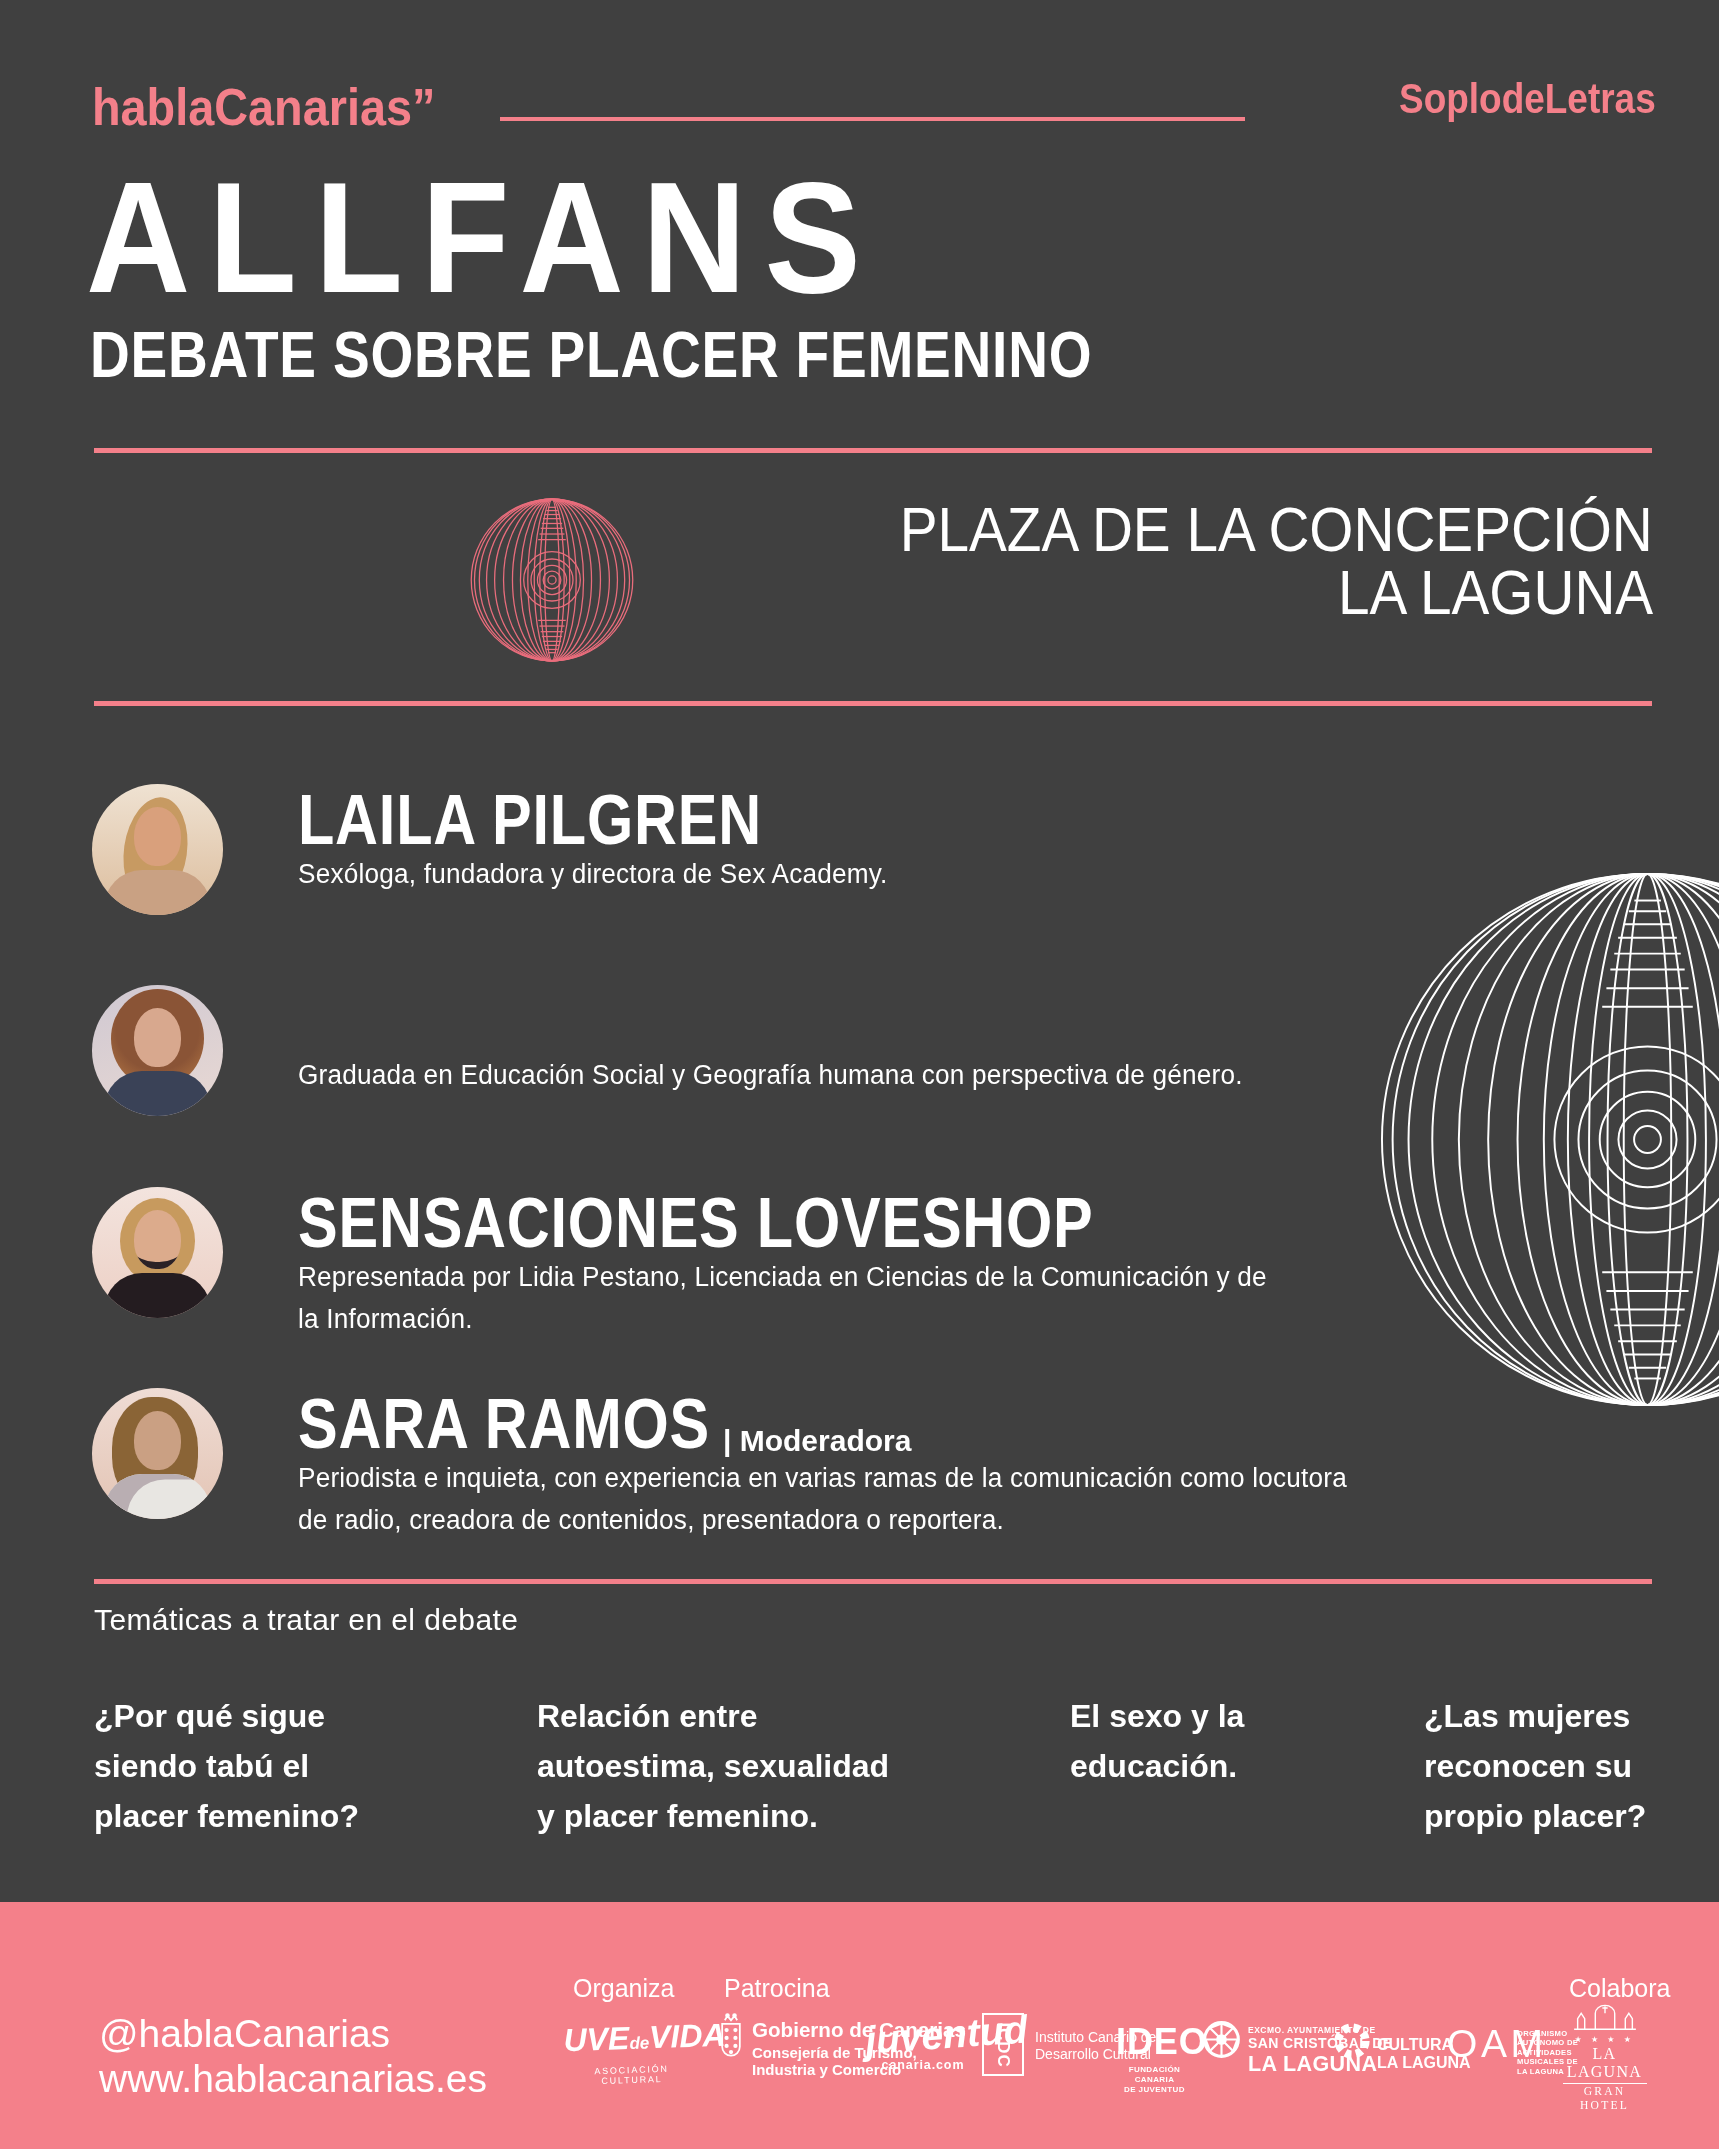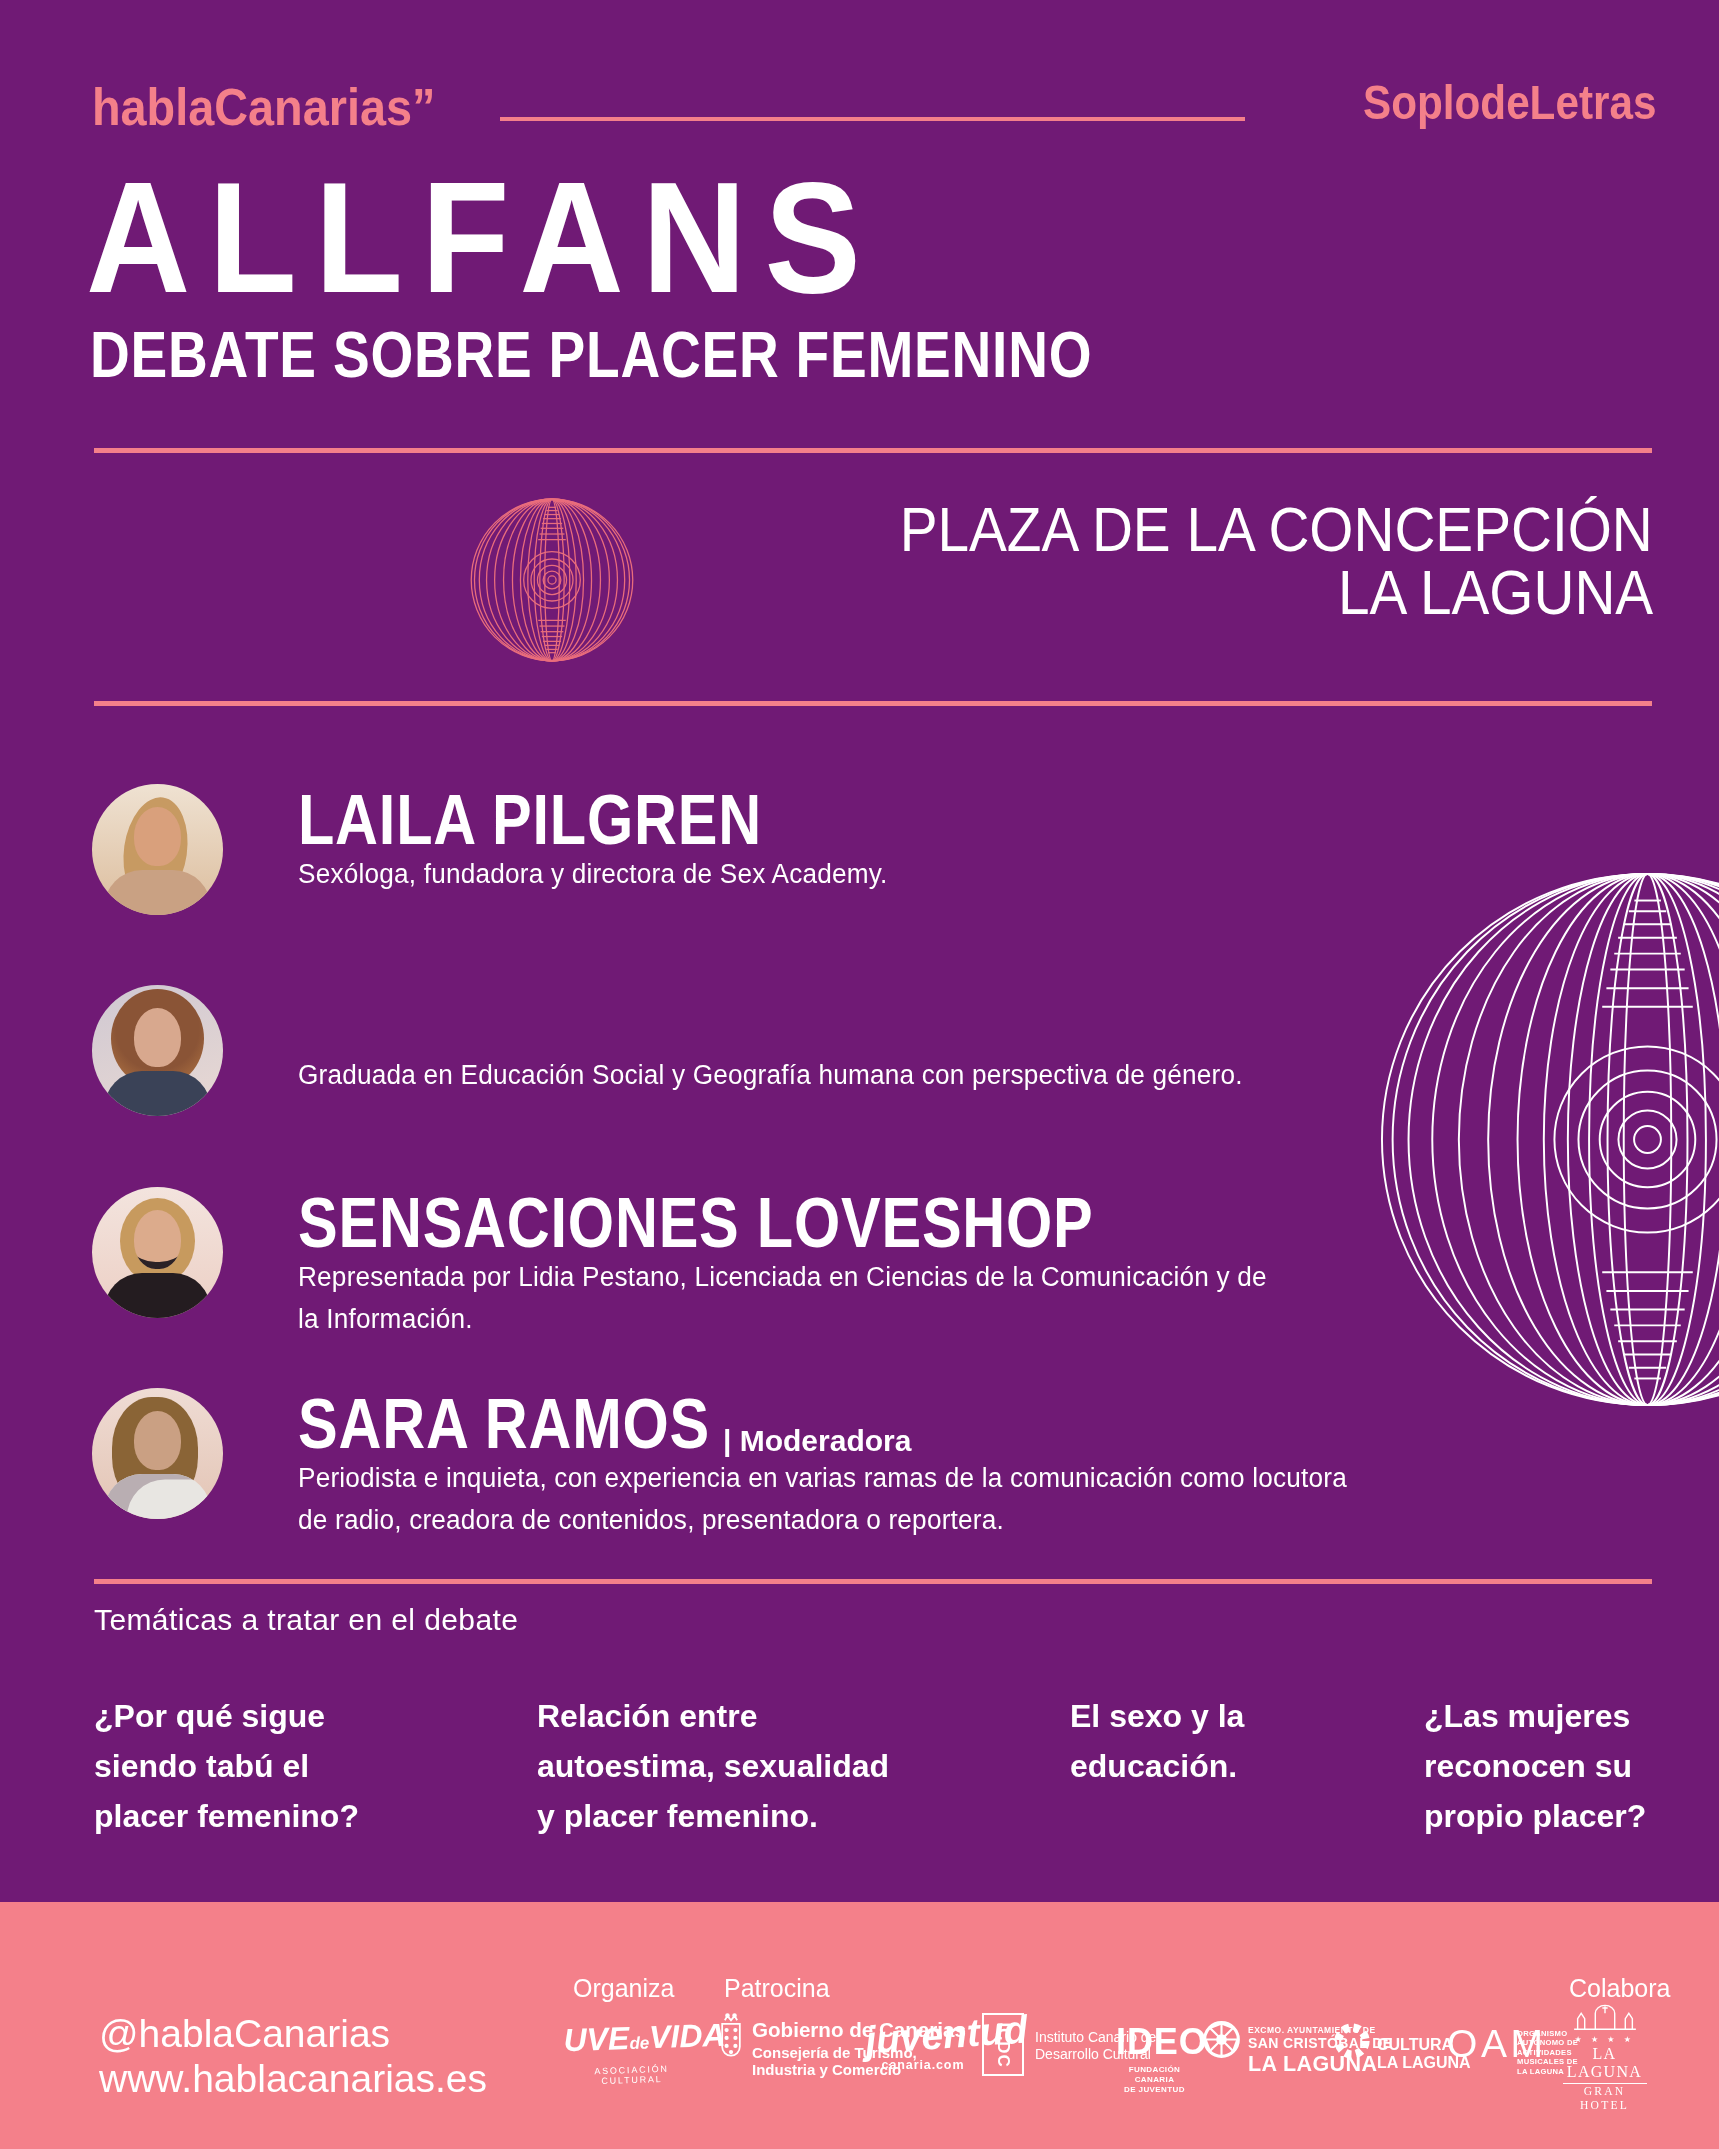--- a/index.html
+++ b/index.html
@@ -1,31 +1,31 @@
 <!DOCTYPE html>
 <html style="font-size:14.3px"><head>
 <meta charset="utf-8">
 <style>
   html,body{margin:0;padding:0;background:#1a181c;}
   .poster{
     position:relative;width:1720px;height:2149px;overflow:hidden;
-    background:#701a75;color:#fff;
+    background:#404040;color:#fff;
     font-family:"Liberation Sans", sans-serif;
   }
   .abs{position:absolute;}
   .pink{color:#F4808A;}
   .condL{display:inline-block;transform-origin:left top;}
   .condR{display:inline-block;transform-origin:right top;}
   .pre{white-space:pre-line;}
 
   
   .brand-left{left:92px;top:77px;font-size:52px;font-weight:700;letter-spacing:0px;}
   .brand-left .condL{transform:scaleX(.9);}
   .header-line{left:500px;top:117px;width:745px;height:3.6px;background:#F4808A;}
-  .brand-right{right:64px;top:75px;font-size:48px;font-weight:700;text-align:left;}
+  .brand-right{right:64px;top:75px;font-size:42px;font-weight:700;text-align:left;}
   .brand-right .condR{transform:scaleX(.88);}
 
   
   .title-main{left:86px;top:159px;font-size:157px;font-weight:700;letter-spacing:19.7px;line-height:1;}
   .title-main .condL{transform:scaleX(.92);}
   .title-sub{left:90px;top:318px;font-size:64px;font-weight:700;letter-spacing:0.9px;}
   .title-sub .condL{transform:scaleX(.86);}
   .rule{background:#F4808A;height:4.5px;width:1558px;left:94px;}
   .rule1{top:448px;} .rule2{top:701px;} .rule3{top:1579px;}
 

